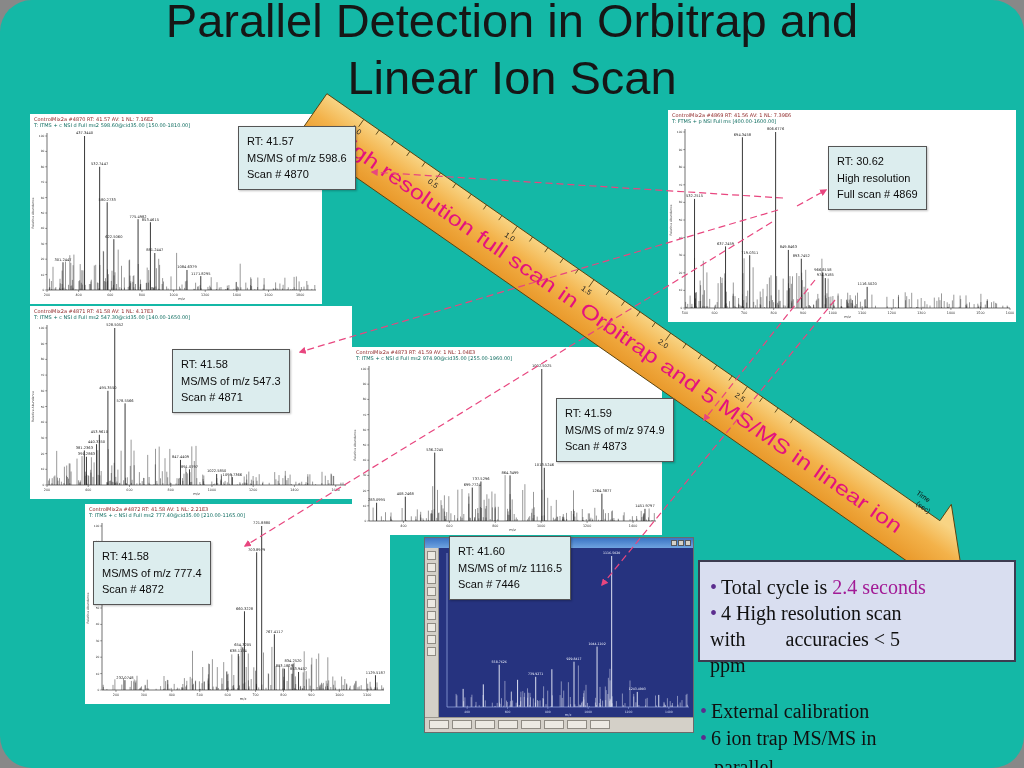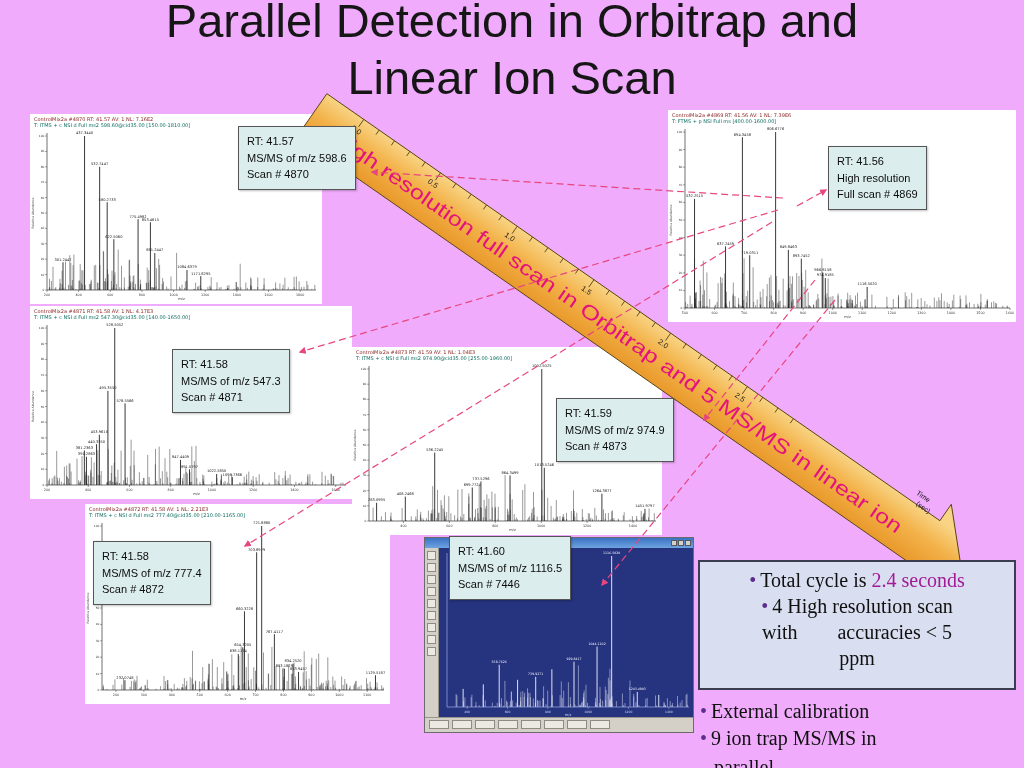--- a/index.html
+++ b/index.html
@@ -1,17 +1,17 @@
 <!DOCTYPE html>
 <html style="--callout_bg: #dcedee; --callout_border: #555555; --summary_bg: #d9def0; --summary_border: #3c3c50; --highlight: #a21a96; --bullet: #5b2d8e; --pink: #e8467f;"><head>
 <meta charset="utf-8">
 <style>
   html,body{margin:0;padding:0;background:#888;}
-  #slide{position:relative;width:1024px;height:768px;background:#f0abfc;overflow:hidden;
-         font-family:"Liberation Sans",sans-serif;}
+  #slide{position:relative;width:1024px;height:768px;background:#14b8a6;overflow:hidden;
+         font-family:"Liberation Sans",sans-serif;border-radius:32px;}
 
   #title{position:absolute;top:-8px;left:0;right:0;text-align:center;z-index:2;
          font:400 47px/57px "Liberation Sans",sans-serif;color:#161616;}
 
   .spectrum{position:absolute;background:#fff;overflow:hidden;z-index:1;}
   .spec-header{position:absolute;top:0;left:0;right:0;padding:2px 0 0 4px;
                font:5px/6px "DejaVu Sans",sans-serif;white-space:nowrap;}
   .spec-header .h1{color:#8a1f1f}
   .spec-header .h2{color:#0c6b5e}
   .spectrum .spec-svg{position:absolute;left:0;top:14px;width:100%;height:calc(100% - 14px);}
@@ -42,23 +42,23 @@
   .callout{position:absolute;z-index:10;background:var(--callout_bg);border:1px solid var(--callout_border);
            padding:6px 8px;font:11px/1.5 "Liberation Sans",sans-serif;color:#0c0c0c;
            box-shadow:1px 1px 2px rgba(0,0,0,.25);white-space:nowrap;}
   #c1{left:238px;top:126px}
   #c2{left:828px;top:146px}
   #c3{left:172px;top:349px}
   #c4{left:556px;top:398px}
   #c5{left:93px;top:541px}
   #c6{left:449px;top:536px}
 
-  #summary{position:absolute;left:698px;top:560px;width:318px;height:130px;z-index:10;
+  #summary{position:absolute;left:698px;top:560px;width:318px;height:102px;z-index:10;
            background:var(--summary_bg);border:2px solid var(--summary_border);box-sizing:border-box;
-           padding:5px 10px;font:20px/26px "Liberation Serif",serif;color:#101010;text-align:center;}
+           padding:12px 10px;font:20px/26px "Liberation Serif",serif;color:#101010;}
   .note-line{white-space:pre-wrap;}
   .bullet{color:var(--bullet);margin-right:4px;}
   .hl{color:var(--highlight);}
 
   .extra-line{position:absolute;z-index:10;font:20px/22px "Liberation Serif",serif;
               color:#101010;white-space:pre;}
   #e1{left:700px;top:700px}
   #e2{left:700px;top:727px}
   #e3{left:714px;top:756px}
 </style>
@@ -569,21 +569,21 @@
       <line x1="835" y1="300" x2="602" y2="585" stroke="#e8467f" stroke-width="1.2" stroke-dasharray="7 4" marker-end="url(#mk)"></line>
       <line x1="797" y1="206" x2="826" y2="190" stroke="#e8467f" stroke-width="1.2" stroke-dasharray="7 4" marker-end="url(#mk)"></line>
     </svg>
 
   <div class="callout" id="c1">
     <div>RT: 41.57</div>
     <div>MS/MS of m/z 598.6</div>
     <div>Scan # 4870</div>
   </div>
   <div class="callout" id="c2">
-    <div>RT: 41.56</div>
+    <div>RT: 30.62</div>
     <div>High resolution</div>
     <div>Full scan # 4869</div>
   </div>
   <div class="callout" id="c3">
     <div>RT: 41.58</div>
     <div>MS/MS of m/z 547.3</div>
     <div>Scan # 4871</div>
   </div>
   <div class="callout" id="c4">
     <div>RT: 41.59</div>
@@ -602,16 +602,16 @@
   </div>
 
   <div id="summary">
     <div class="note-line"><span class="bullet">•</span><span>Total cycle is </span><span class="hl">2.4 seconds</span></div>
     <div class="note-line"><span class="bullet">•</span><span>4 High resolution scan</span></div>
     <div class="note-line">with        accuracies &lt; 5</div>
     <div class="note-line">ppm</div>
   </div>
 
   <div class="extra-line" id="e1"><span class="bullet">•</span><span>External calibration</span></div>
-  <div class="extra-line" id="e2"><span class="bullet">•</span><span>9 ion trap MS/MS in</span></div>
+  <div class="extra-line" id="e2"><span class="bullet">•</span><span>6 ion trap MS/MS in</span></div>
   <div class="extra-line" id="e3"><span>parallel</span></div>
 
 </div>
 
 </body></html>

